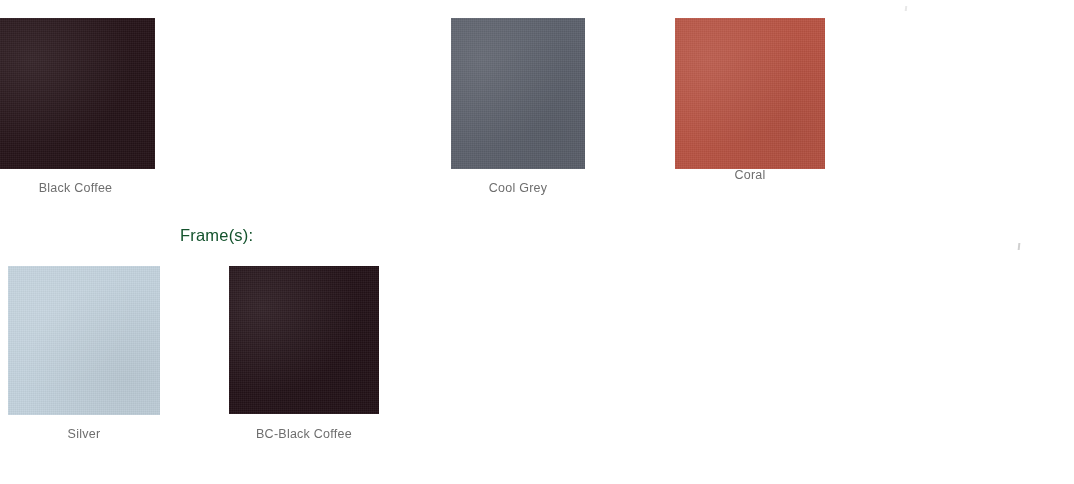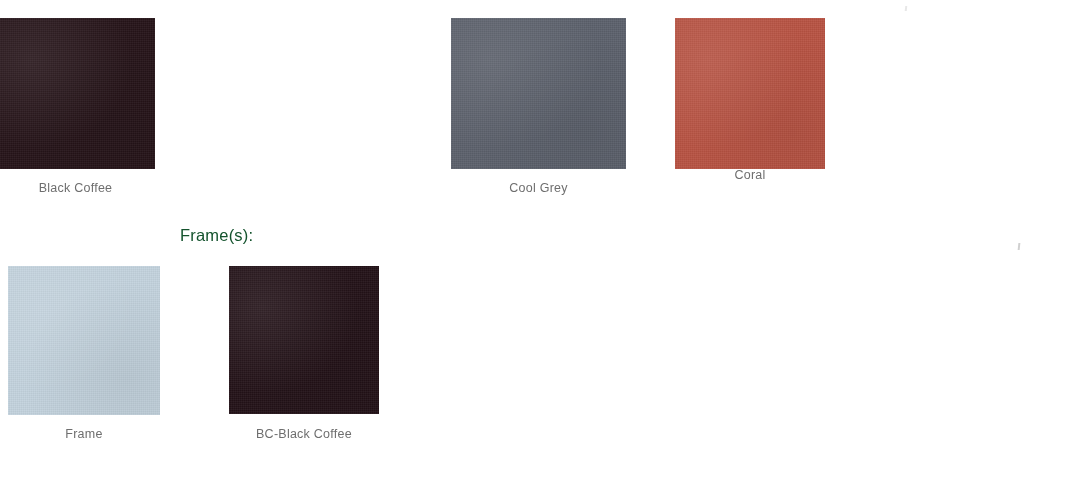--- a/index.html
+++ b/index.html
@@ -94,36 +94,36 @@
 </head>
 <body style="background: rgb(255, 255, 255);">
 
 <div class="swatch-grid">
 
   <div class="swatch-row" id="fabric-row" style="height: 194px;">
       <div class="swatch-cell" style="left: -4px; width: 159px;">
         <div class="swatch-chip" style="background: rgb(38, 20, 25); height: 151px; margin-top: 14px;"></div>
         <div class="swatch-label" style="margin-top: 13px;">Black Coffee</div>
       </div>
-      <div class="swatch-cell" style="left: 451px; width: 175px;">
+      <div class="swatch-cell" style="left: 451px; width: 134px;">
         <div class="swatch-chip" style="background: rgb(92, 97, 108); height: 151px; margin-top: 14px;"></div>
         <div class="swatch-label" style="margin-top: 13px;">Cool Grey</div>
       </div>
       <div class="swatch-cell" style="left: 675px; width: 150px;">
         <div class="swatch-chip" style="background: rgb(184, 83, 67); height: 151px; margin-top: 14px;"></div>
         <div class="swatch-label" style="margin-top: 0;">Coral</div>
       </div>
     </div>
 
   <div class="section-heading" id="frames-heading" style="left: 180px; top: 223px;">Frame(s):</div>
 
   <div class="swatch-row" id="frames-row" style="position: absolute; left: 0px; top: 0px;">
       <div class="swatch-cell" style="left: 8px; width: 152px;">
         <div class="swatch-chip" style="background: rgb(196, 211, 222); height: 149px; margin-top: 262px;"></div>
-        <div class="swatch-label" style="margin-top: 13px;">Frame</div>
+        <div class="swatch-label" style="margin-top: 13px;">Silver</div>
       </div>
       <div class="swatch-cell" style="left: 229px; width: 150px;">
         <div class="swatch-chip" style="background: rgb(35, 18, 24); height: 148px; margin-top: 262px;"></div>
         <div class="swatch-label" style="margin-top: 14px;">BC-Black Coffee</div>
       </div>
     </div>
 
   <span class="speck" style="left:1018px; top:239px;"></span>
   <span class="speck" style="left:905px; top:2px; height:5px; opacity:0.5;"></span>
 

